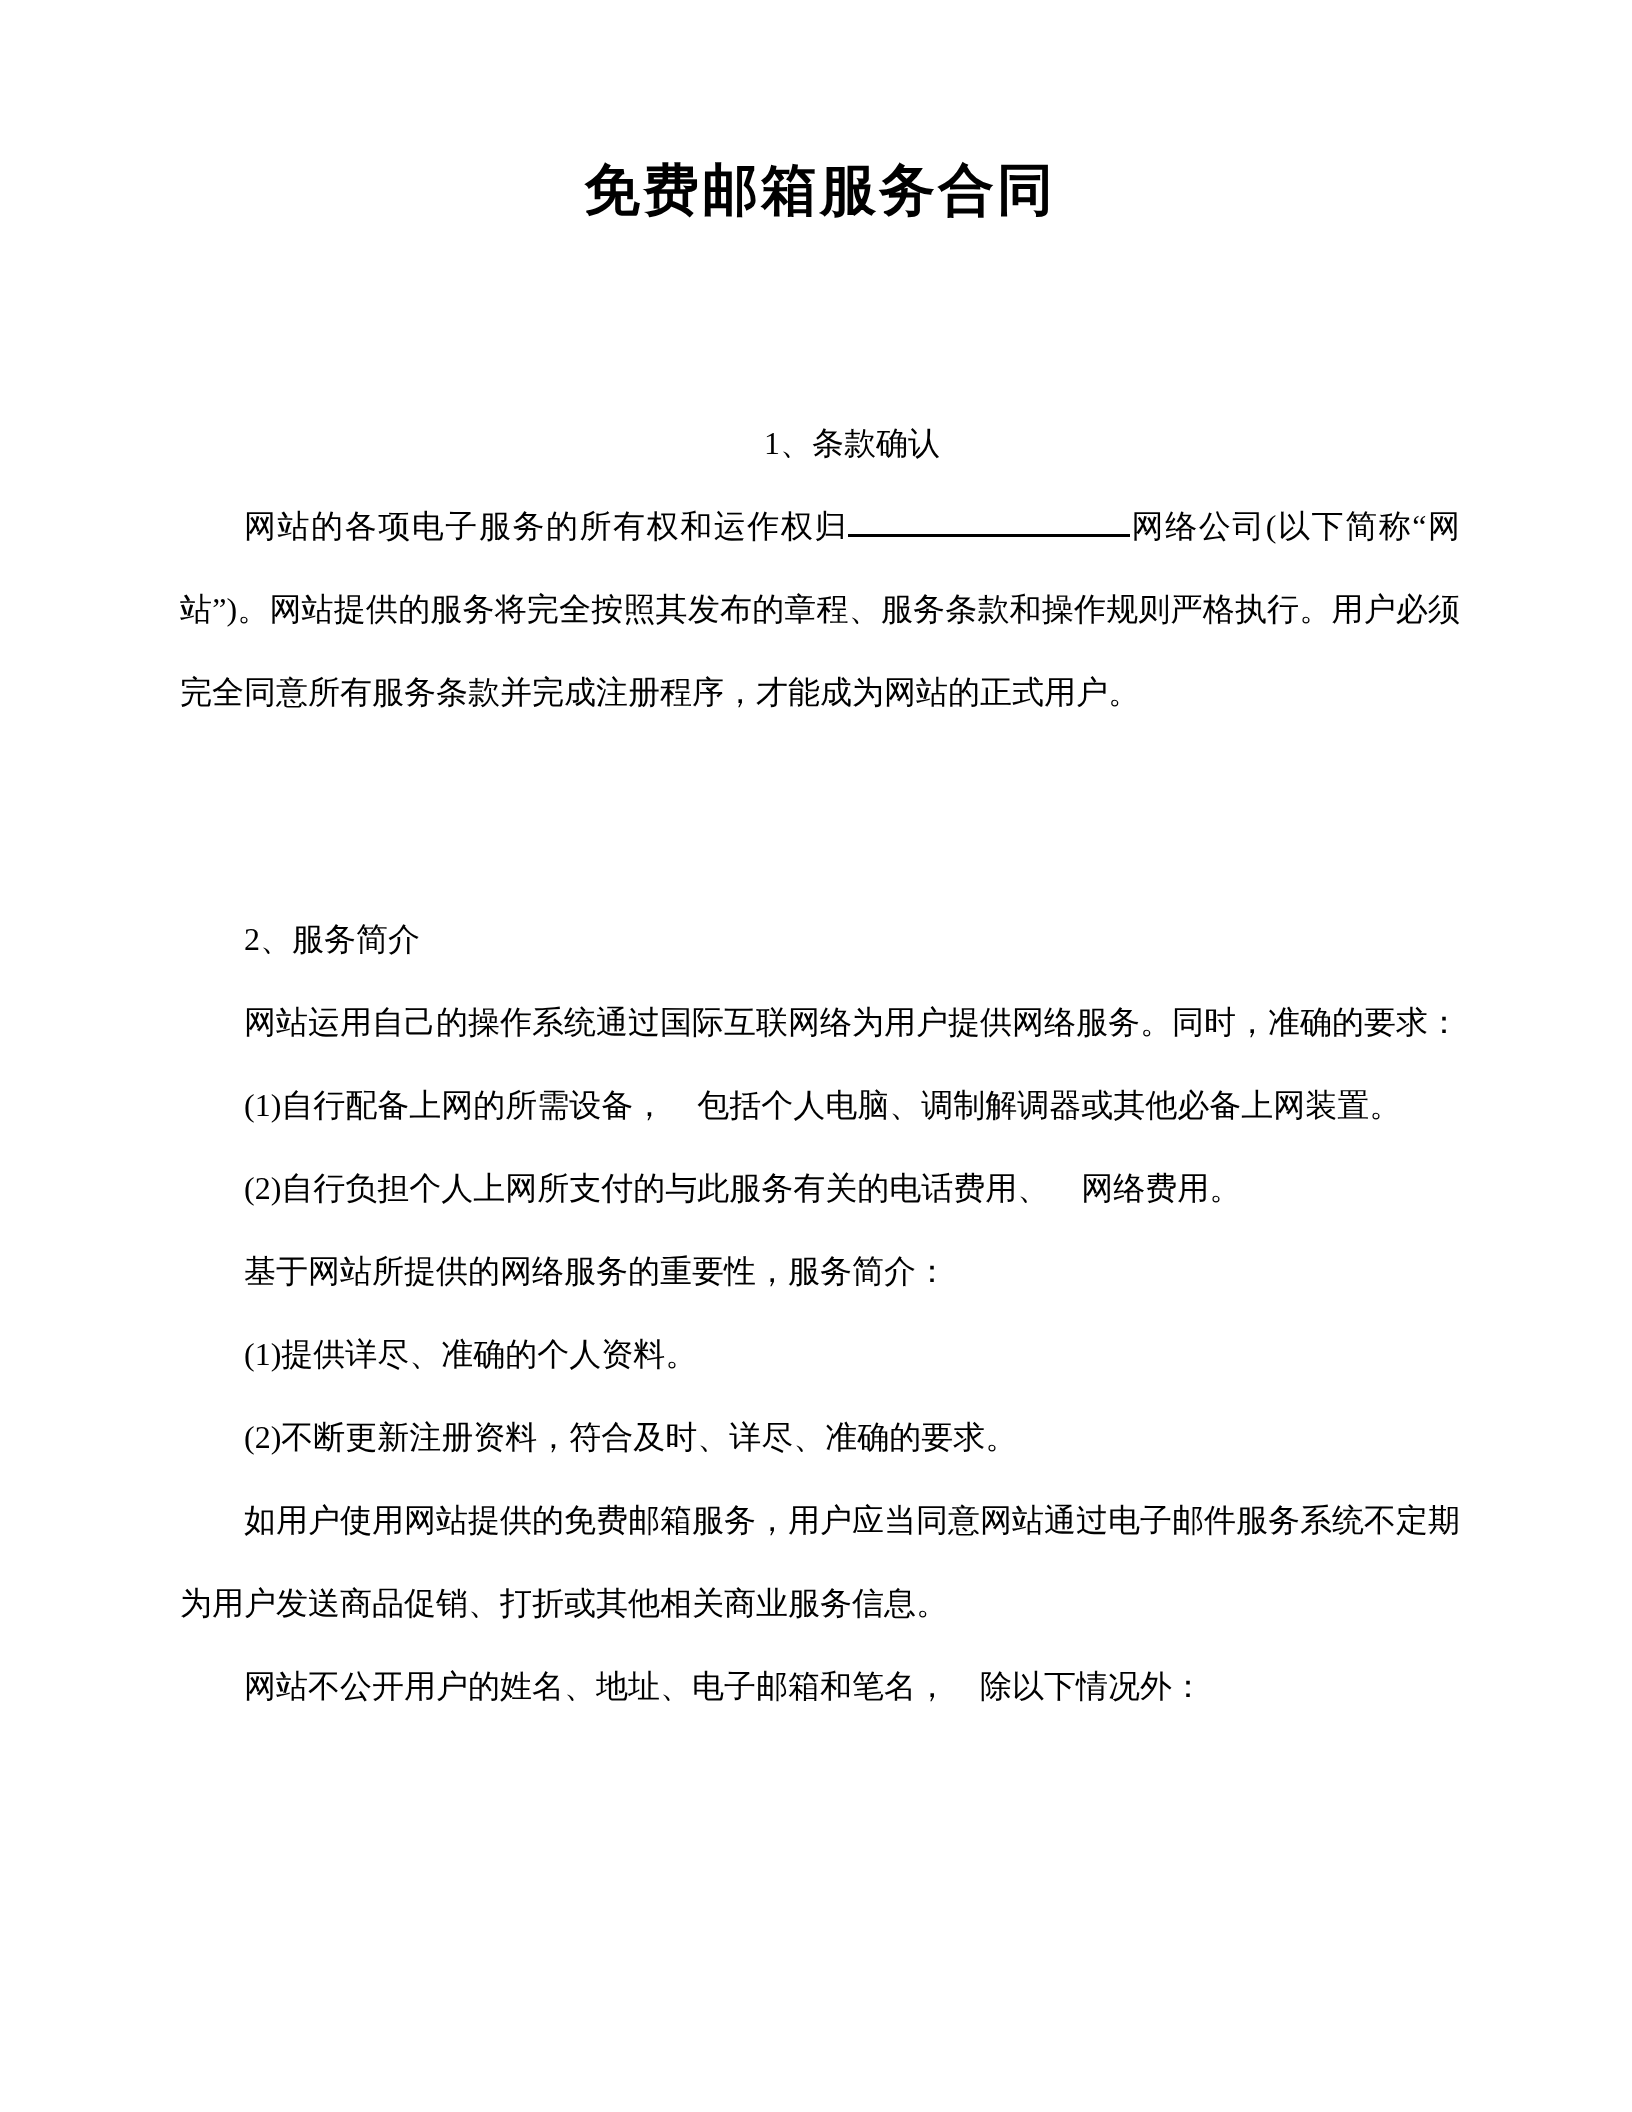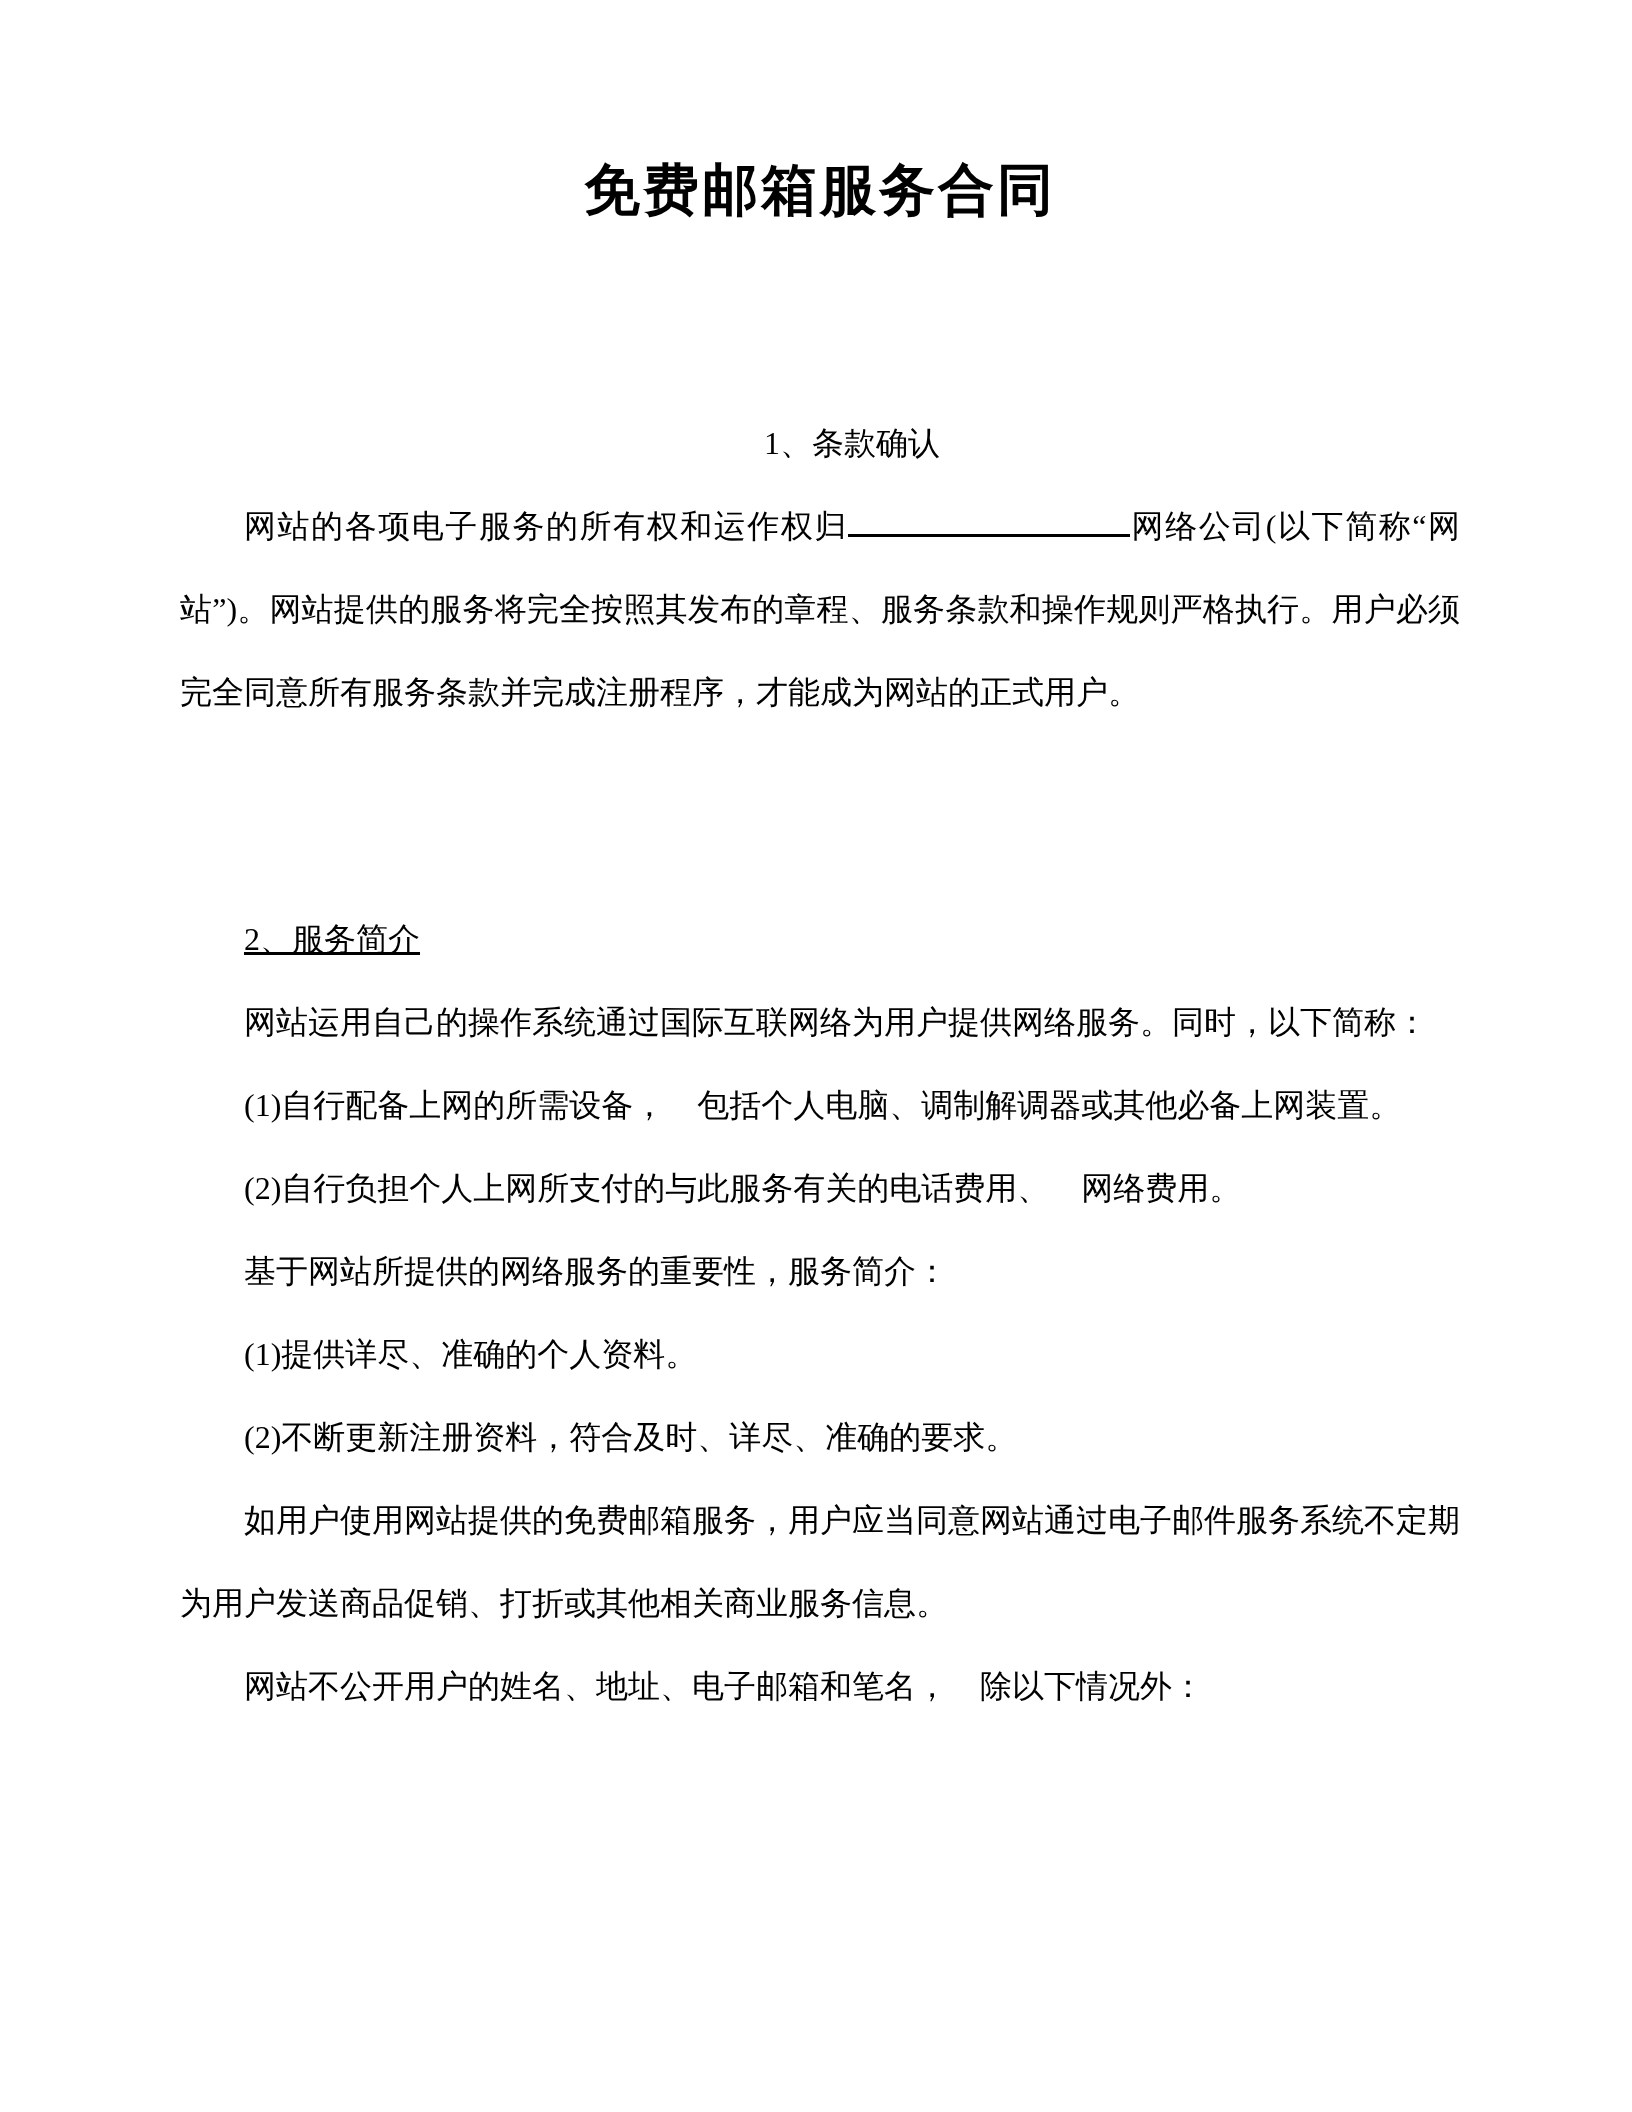--- a/index.html
+++ b/index.html
@@ -45,21 +45,20 @@
     line-height: 83px;
     text-indent: 2em;
     color: #000000;
   }
   .gap-after-title {
     margin-top: 172px;
     text-align: center;
   }
   .gap-before-section {
     margin-top: 164px;
-    text-decoration: underline;
   }
   .blank-line {
     display: inline-block;
     width: 282px;
     height: 30px;
     border-bottom: 3px solid #000000;
     vertical-align: baseline;
   }
 </style>
 </head>
@@ -68,21 +67,21 @@
 <div class="page">
 
   <h1 class="doc-title">免费邮箱服务合同</h1>
 
   <p class="section-heading gap-after-title">1、条款确认</p>
 
   <p class="para"><span>网站的各项电子服务的所有权和运作权归</span><span class="blank-line"></span><span>网络公司(以下简称“网站”)。网站提供的服务将完全按照其发布的章程、服务条款和操作规则严格执行。用户必须完全同意所有服务条款并完成注册程序，才能成为网站的正式用户。</span></p>
 
   <p class="section-heading gap-before-section">2、服务简介</p>
 
-  <p class="para">网站运用自己的操作系统通过国际互联网络为用户提供网络服务。同时，以下简称：</p>
+  <p class="para">网站运用自己的操作系统通过国际互联网络为用户提供网络服务。同时，准确的要求：</p>
 
   <p class="para">(1)自行配备上网的所需设备，　包括个人电脑、调制解调器或其他必备上网装置。</p>
 
   <p class="para">(2)自行负担个人上网所支付的与此服务有关的电话费用、　网络费用。</p>
 
   <p class="para">基于网站所提供的网络服务的重要性，服务简介：</p>
 
   <p class="para">(1)提供详尽、准确的个人资料。</p>
 
   <p class="para">(2)不断更新注册资料，符合及时、详尽、准确的要求。</p>

